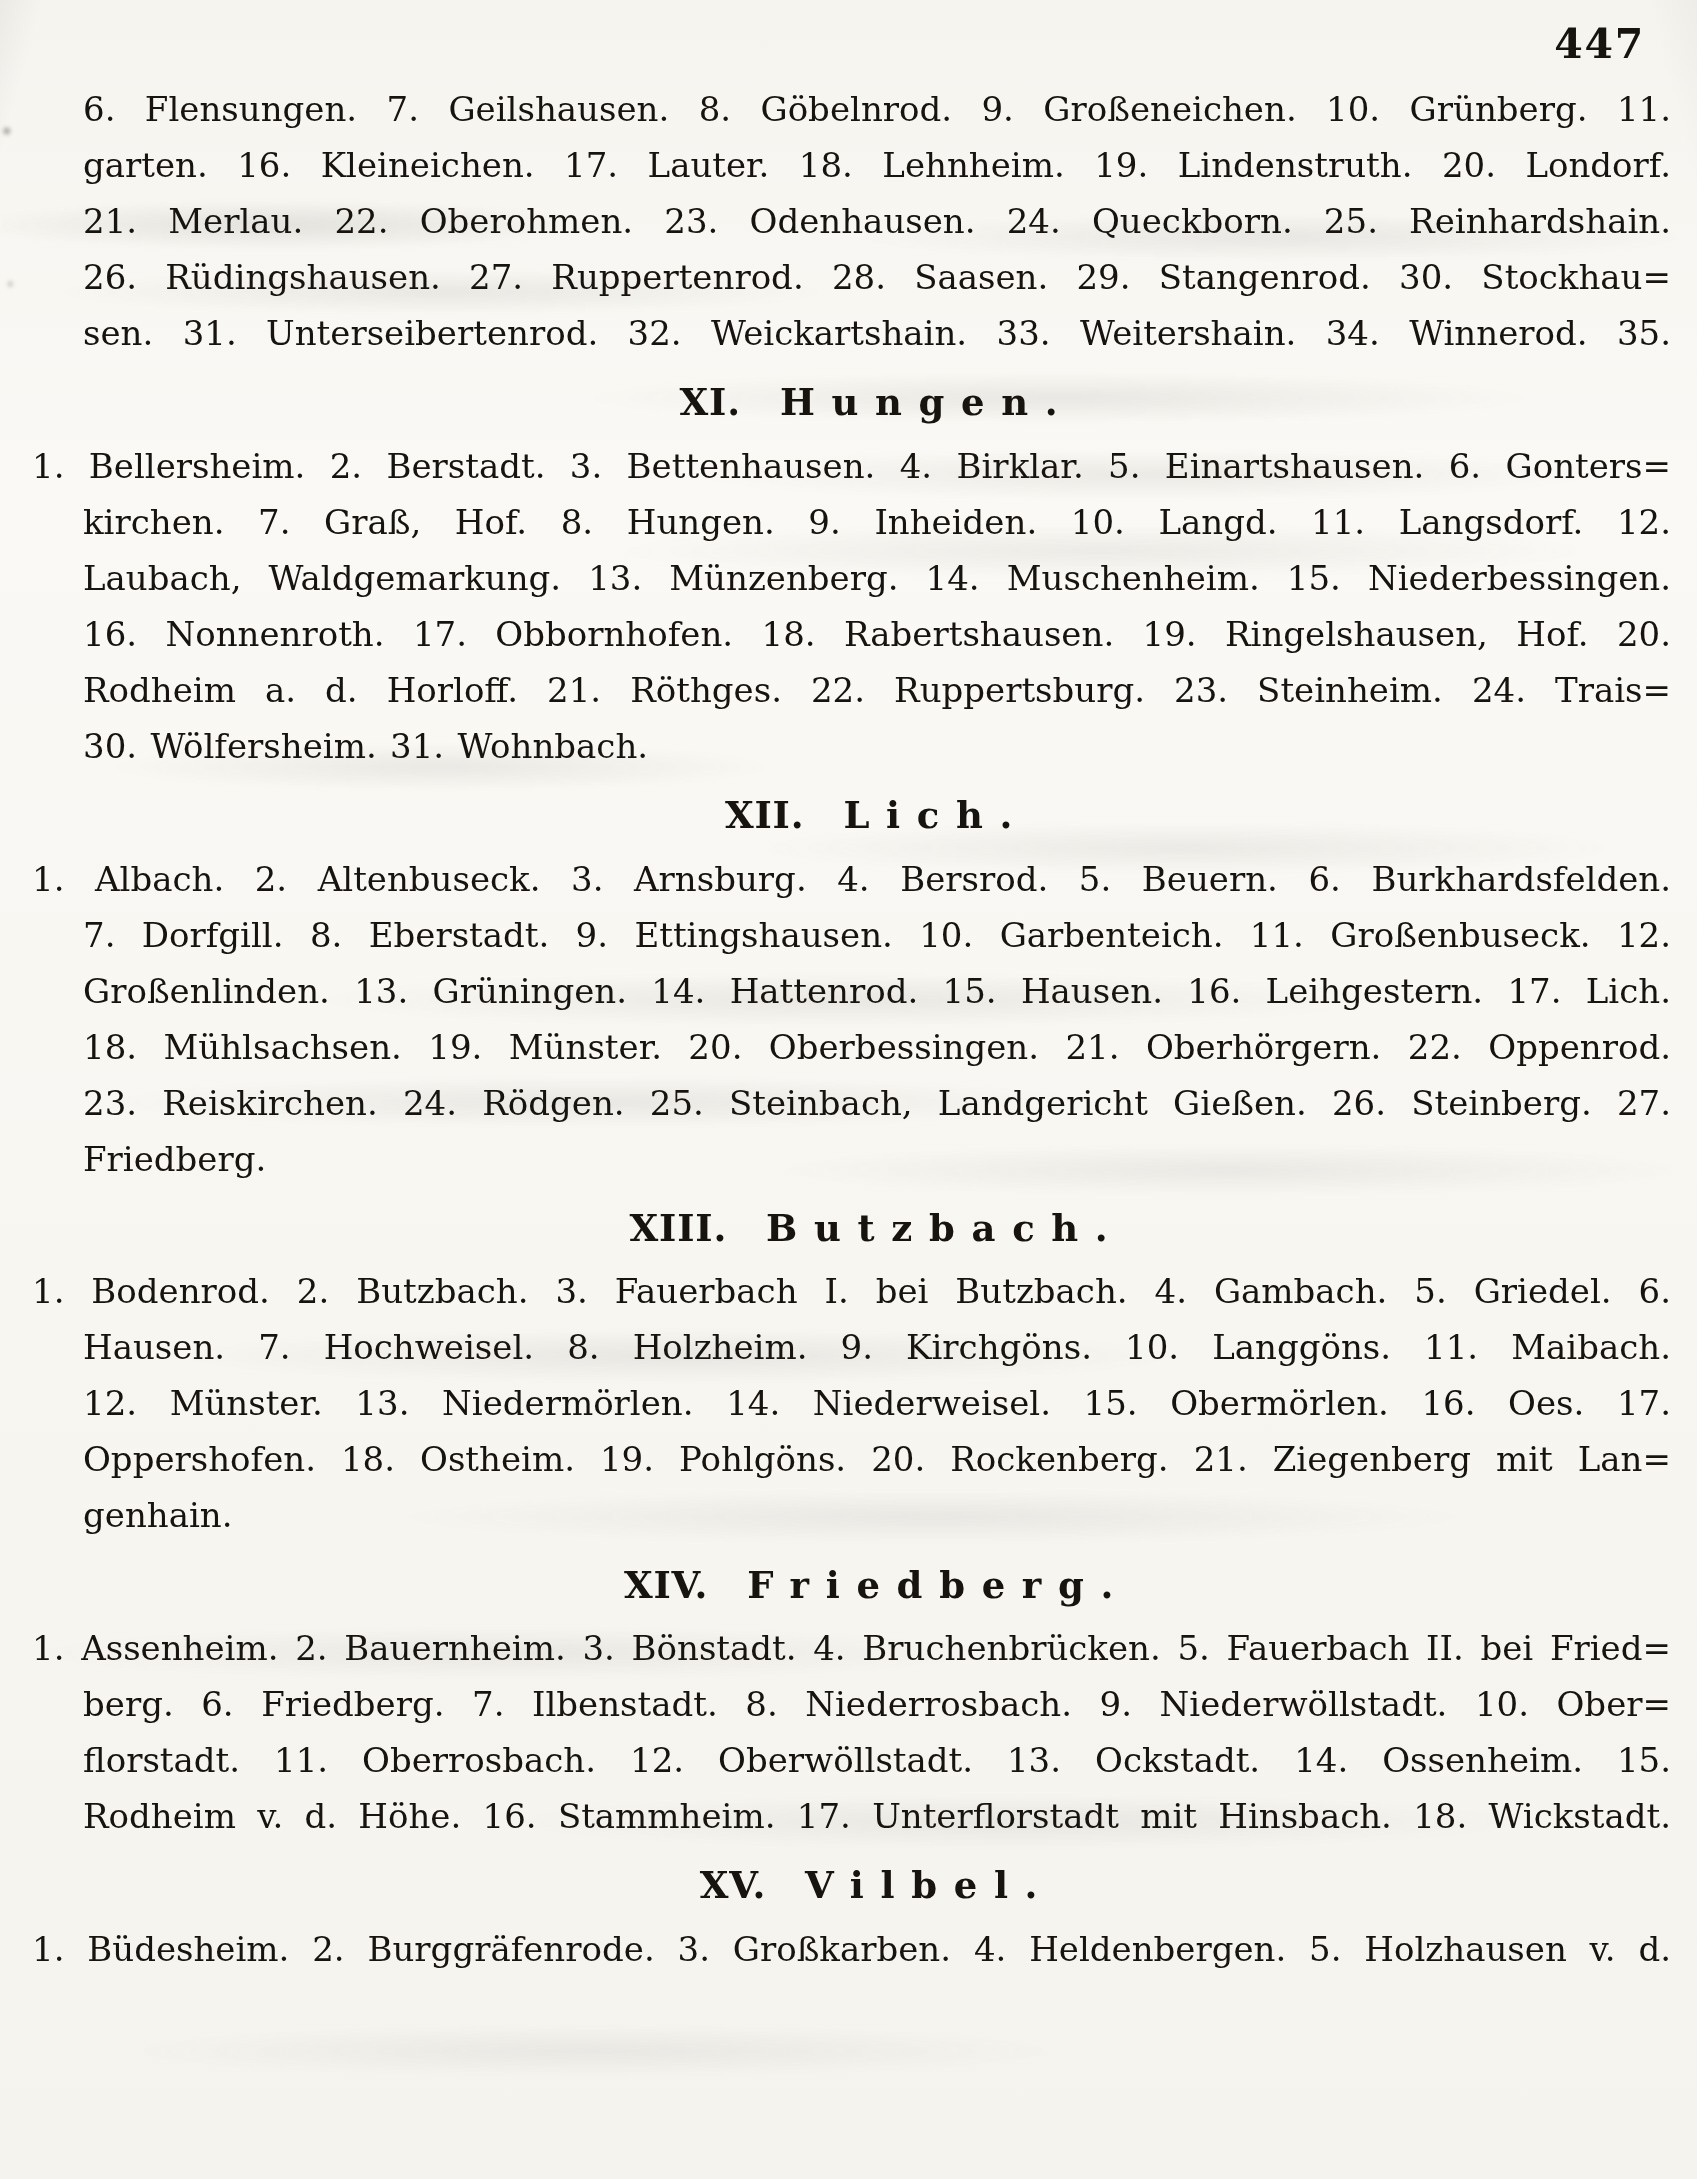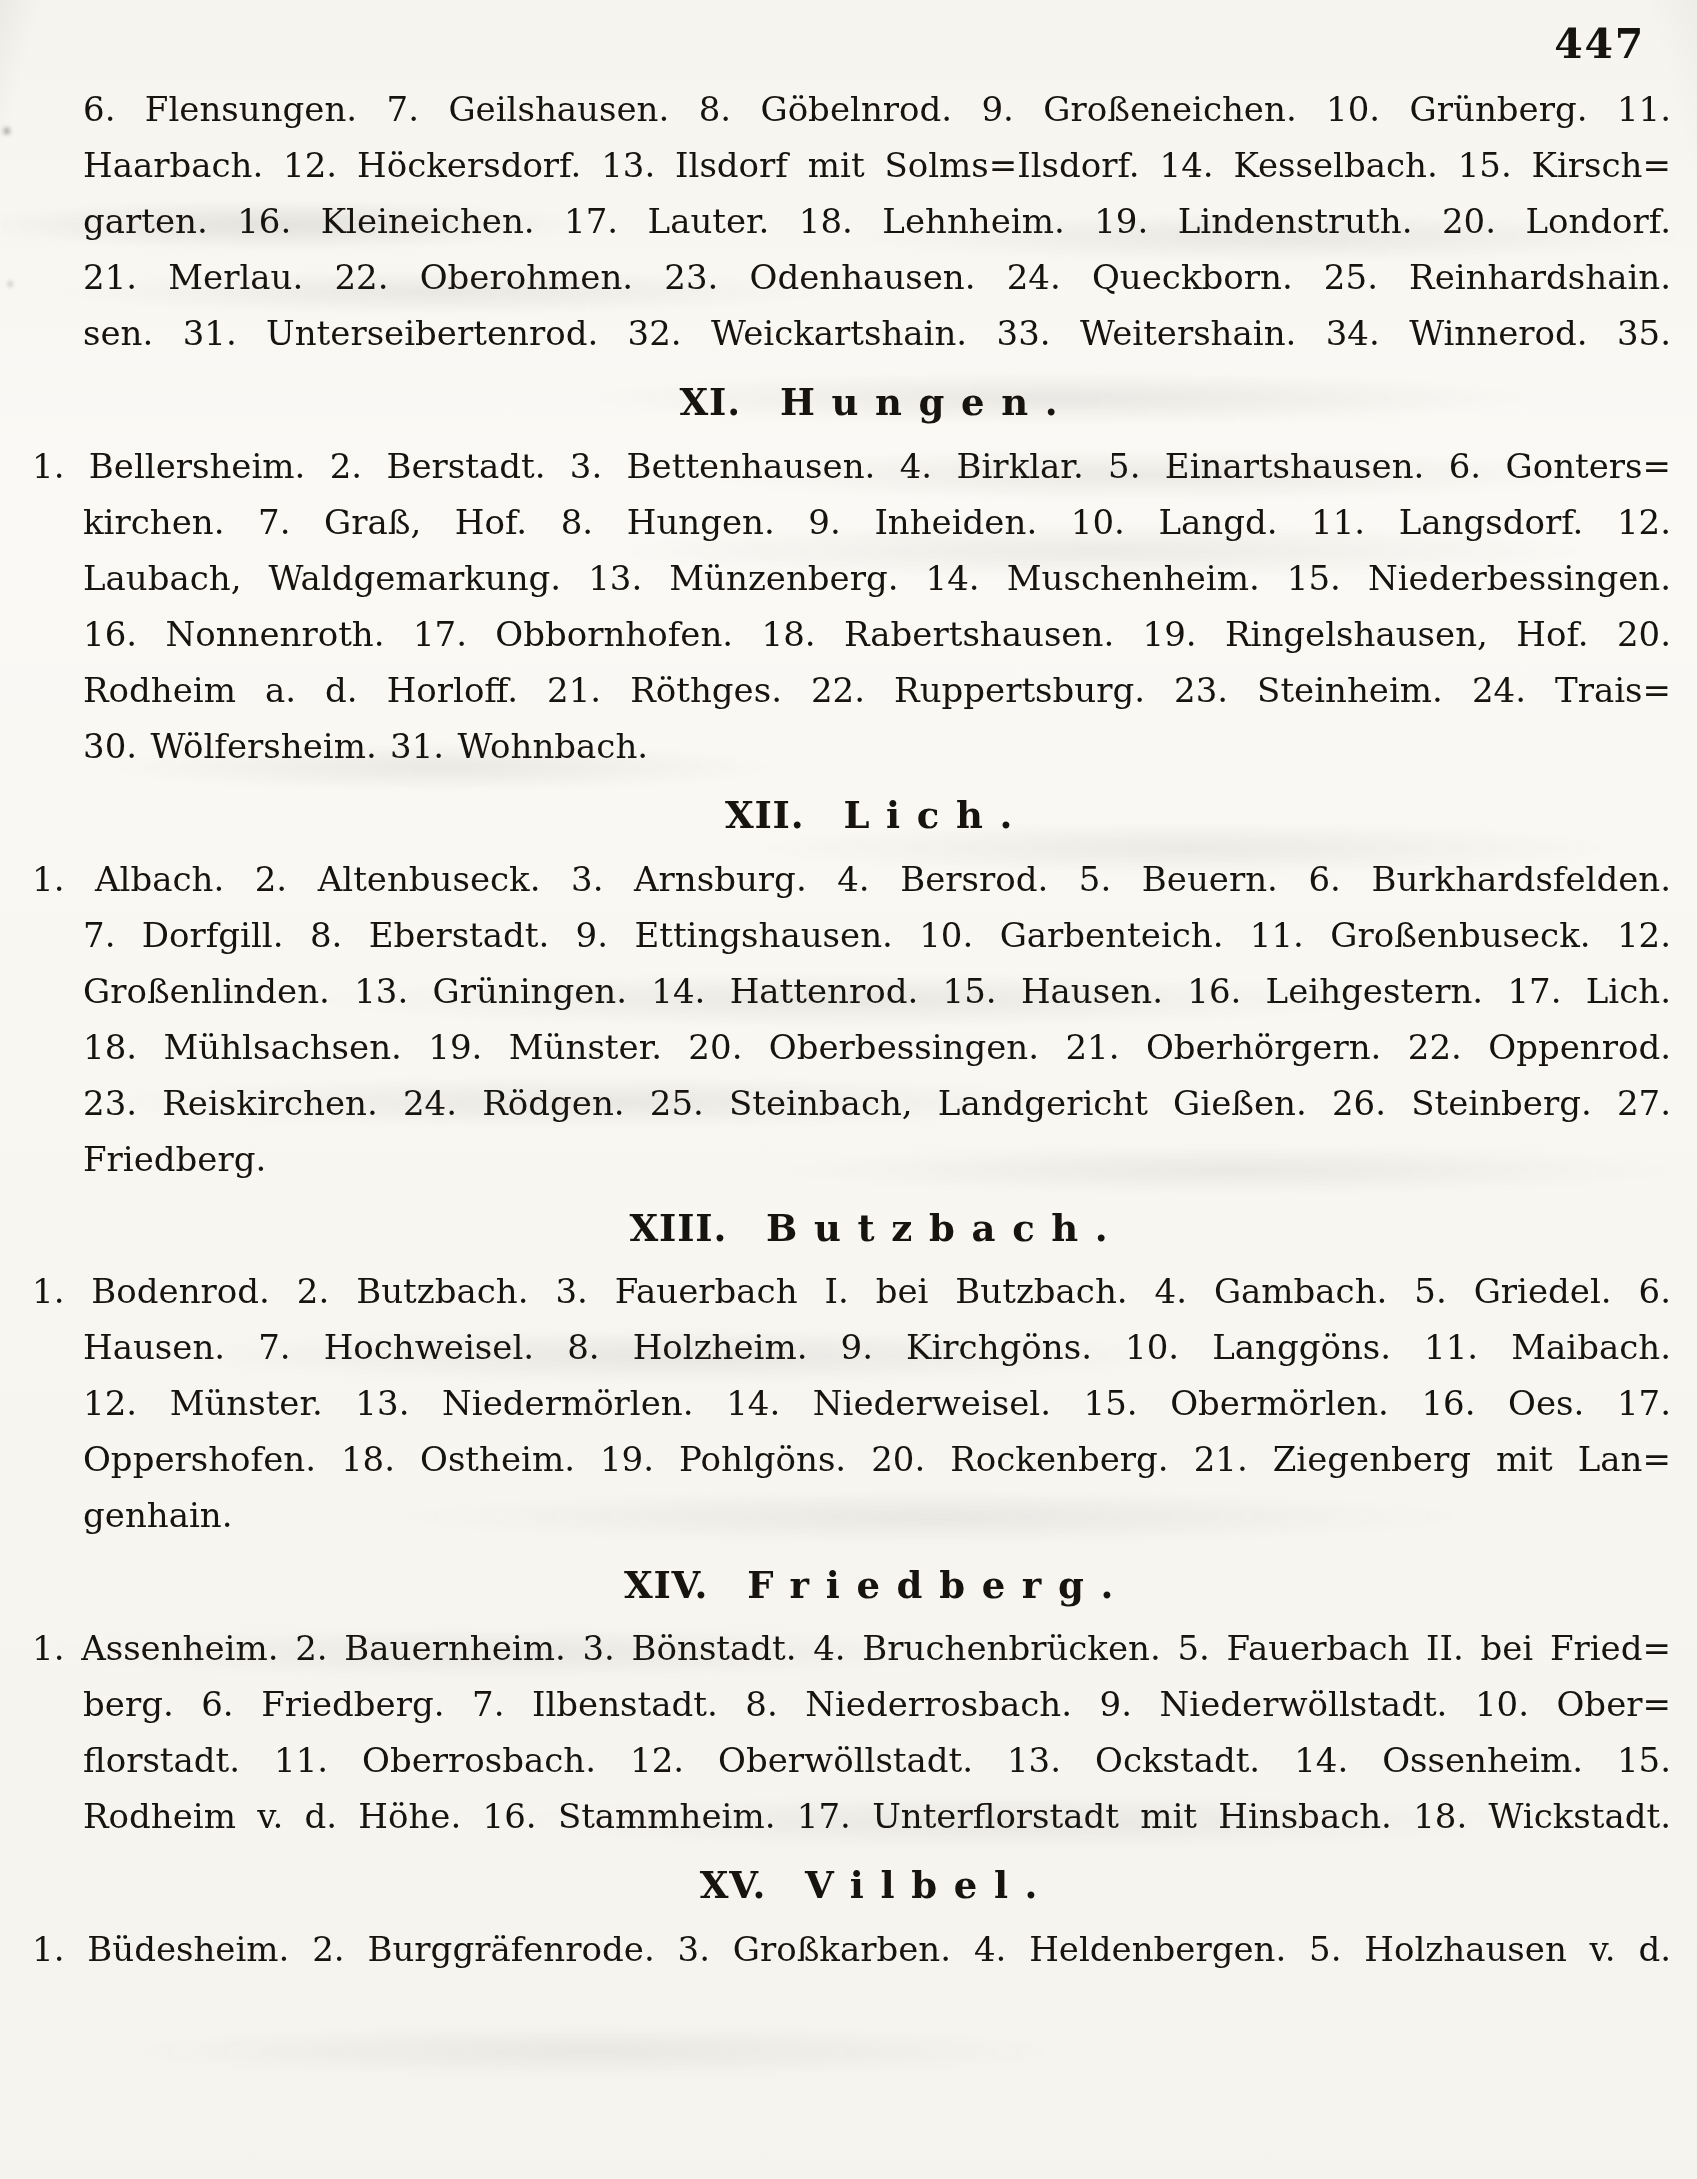--- a/index.html
+++ b/index.html
@@ -79,23 +79,23 @@
 </style>
 </head>
 <body>
 
 <div class="page">
   <div class="bleed"></div>
   <div class="page-number">447</div>
   <main class="content" id="content">
       <section>
         <div class="line hang">6. Flensungen. 7. Geilshausen. 8. Göbelnrod. 9. Großeneichen. 10. Grünberg. 11.</div>
-        <div class="line hang">Haarbach. 12. Höckersdorf. 13. Ilsdorf mit Solms=Ilsdorf. 14. Kesselbach. 15. Kirsch=</div>
         <div class="line hang">garten. 16. Kleineichen. 17. Lauter. 18. Lehnheim. 19. Lindenstruth. 20. Londorf.</div>
         <div class="line hang">21. Merlau. 22. Oberohmen. 23. Odenhausen. 24. Queckborn. 25. Reinhardshain.</div>
+        <div class="line hang">26. Rüdingshausen. 27. Ruppertenrod. 28. Saasen. 29. Stangenrod. 30. Stockhau=</div>
         <div class="line hang">sen. 31. Unterseibertenrod. 32. Weickartshain. 33. Weitershain. 34. Winnerod. 35.</div>
       </section>
       <section>
         <h2 class="heading"><span class="numeral">XI.</span><span class="title">Hungen.</span></h2>
         <div class="line flush">1. Bellersheim. 2. Berstadt. 3. Bettenhausen. 4. Birklar. 5. Einartshausen. 6. Gonters=</div>
         <div class="line hang">kirchen. 7. Graß, Hof. 8. Hungen. 9. Inheiden. 10. Langd. 11. Langsdorf. 12.</div>
         <div class="line hang">Laubach, Waldgemarkung. 13. Münzenberg. 14. Muschenheim. 15. Niederbessingen.</div>
         <div class="line hang">16. Nonnenroth. 17. Obbornhofen. 18. Rabertshausen. 19. Ringelshausen, Hof. 20.</div>
         <div class="line hang">Rodheim a. d. Horloff. 21. Röthges. 22. Ruppertsburg. 23. Steinheim. 24. Trais=</div>
         <div class="line hang last">30. Wölfersheim. 31. Wohnbach.</div>

